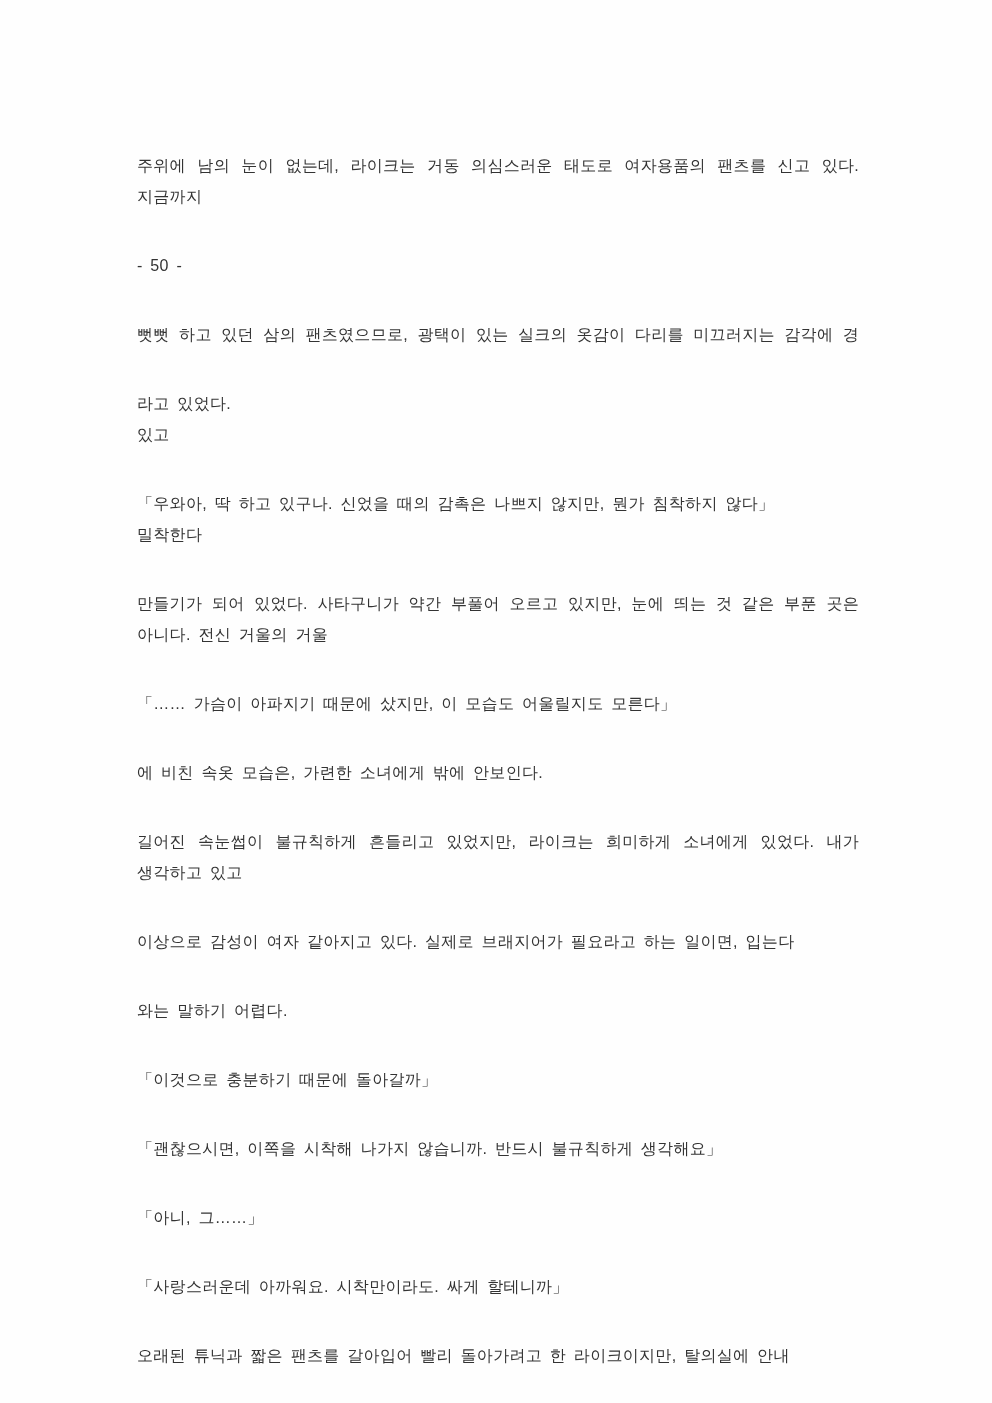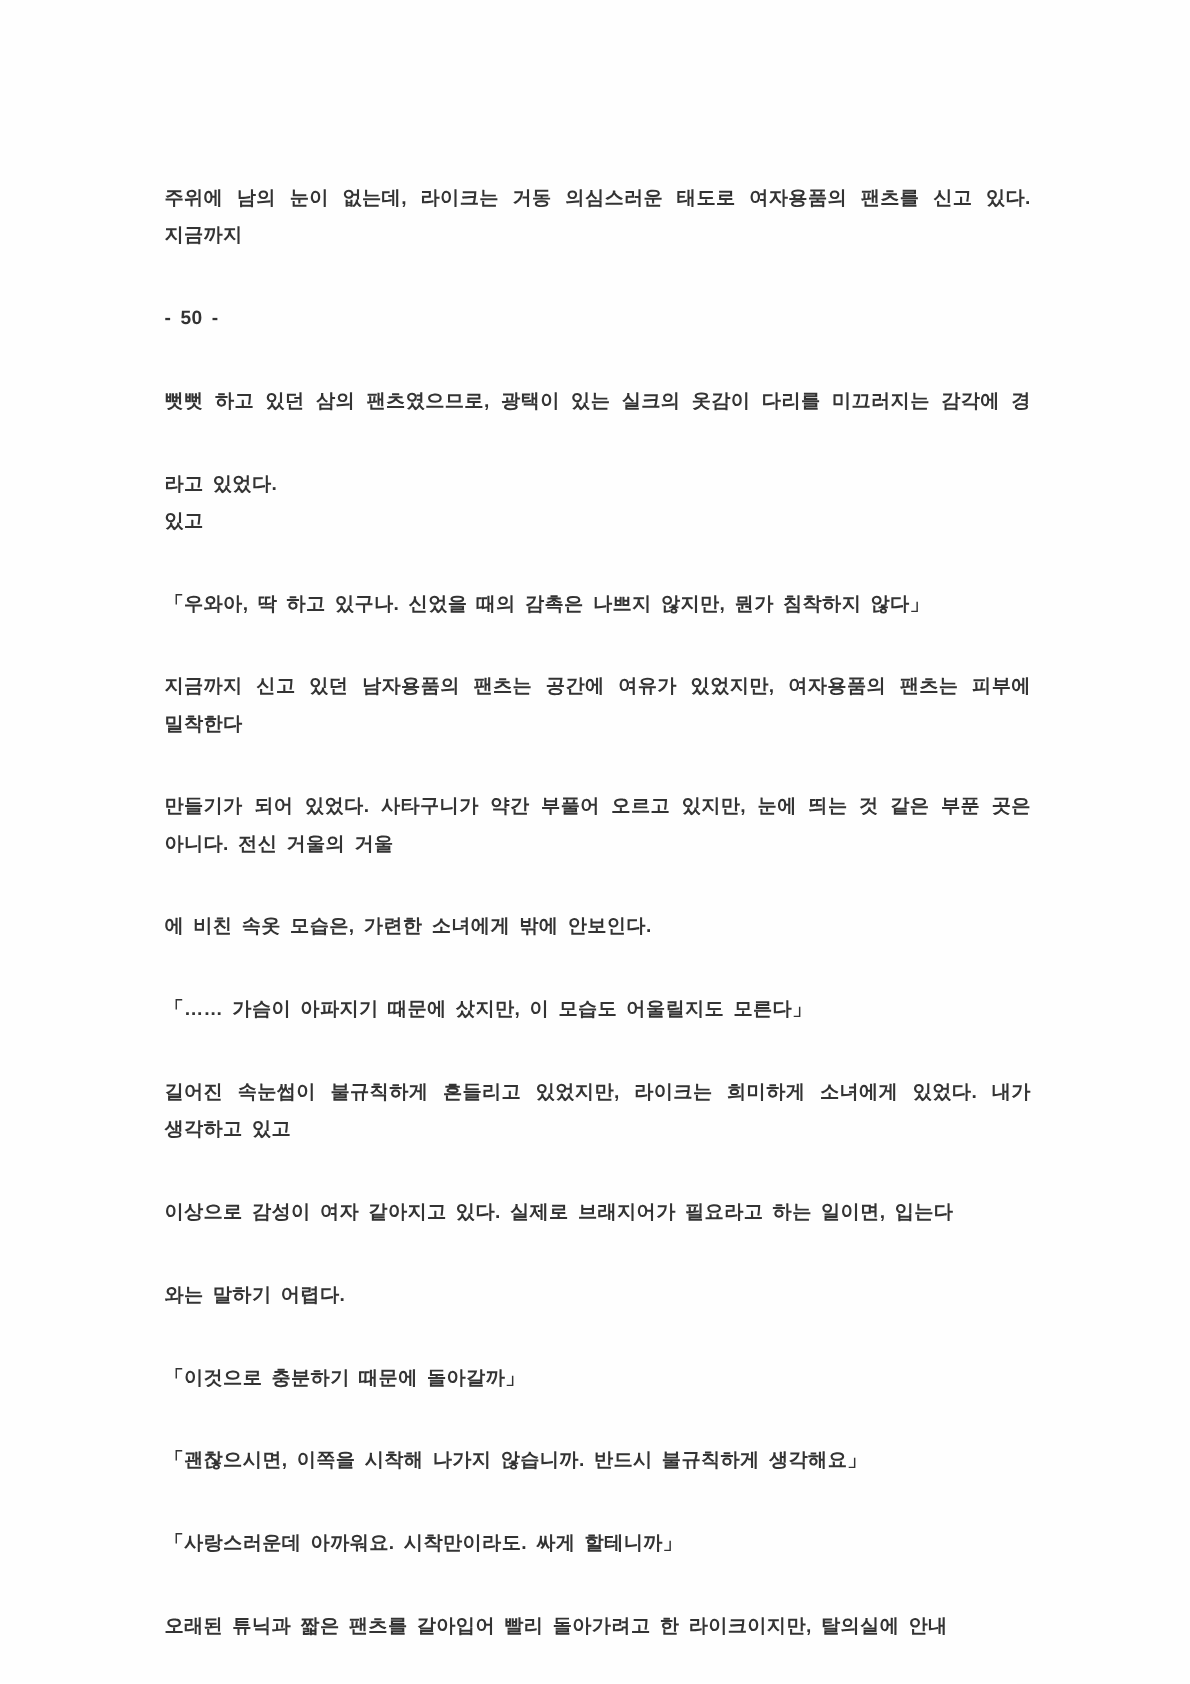--- a/index.html
+++ b/index.html
@@ -29,21 +29,20 @@
     width: 722px;
   }
   .line {
     font-size: 16px;
     line-height: 31px;
     color: #333333;
     word-spacing: 3px;
     letter-spacing: 0.3px;
     text-align: left;
     white-space: normal;
-    font-weight: bold;
   }
   
   .line.j {
     text-align: justify;
     text-align-last: justify;
   }
   
   .line.para {
     margin-top: 38px;
   }
@@ -59,41 +58,41 @@
 
     <div class="line para">- 50 -</div>
 
     <div class="line para j">뻣뻣 하고 있던 삼의 팬츠였으므로, 광택이 있는 실크의 옷감이 다리를 미끄러지는 감각에 경</div>
     <div class="line para">라고 있었다.</div>
 
     <div class="line">있고</div>
 
     <div class="line para">「우와아, 딱 하고 있구나. 신었을 때의 감촉은 나쁘지 않지만, 뭔가 침착하지 않다」</div>
 
-    <div class="line para j">지금까지 신고 있던 남자용품의 팬츠는 공간에 여유가 있었지만, 여자용품의 팬츠는 피부에</div>
     <div class="line">밀착한다</div>
 
     <div class="line para j">만들기가 되어 있었다. 사타구니가 약간 부풀어 오르고 있지만, 눈에 띄는 것 같은 부푼 곳은</div>
     <div class="line">아니다. 전신 거울의 거울</div>
 
+    <div class="line para">「…… 가슴이 아파지기 때문에 샀지만, 이 모습도 어울릴지도 모른다」</div>
+
     <div class="line para">에 비친 속옷 모습은, 가련한 소녀에게 밖에 안보인다.</div>
-
-    <div class="line para">「…… 가슴이 아파지기 때문에 샀지만, 이 모습도 어울릴지도 모른다」</div>
 
     <div class="line para j">길어진 속눈썹이 불규칙하게 흔들리고 있었지만, 라이크는 희미하게 소녀에게 있었다. 내가</div>
     <div class="line">생각하고 있고</div>
 
     <div class="line para">이상으로 감성이 여자 같아지고 있다. 실제로 브래지어가 필요라고 하는 일이면, 입는다</div>
 
     <div class="line para">와는 말하기 어렵다.</div>
 
     <div class="line para">「이것으로 충분하기 때문에 돌아갈까」</div>
 
     <div class="line para">「괜찮으시면, 이쪽을 시착해 나가지 않습니까. 반드시 불규칙하게 생각해요」</div>
 
+    <div class="line para">「아니, 그……」</div>
 
     <div class="line para">「사랑스러운데 아까워요. 시착만이라도. 싸게 할테니까」</div>
 
 
     <div class="line para">오래된 튜닉과 짧은 팬츠를 갈아입어 빨리 돌아가려고 한 라이크이지만, 탈의실에 안내</div>
 
   </div>
 </div>
 
 </body></html>

